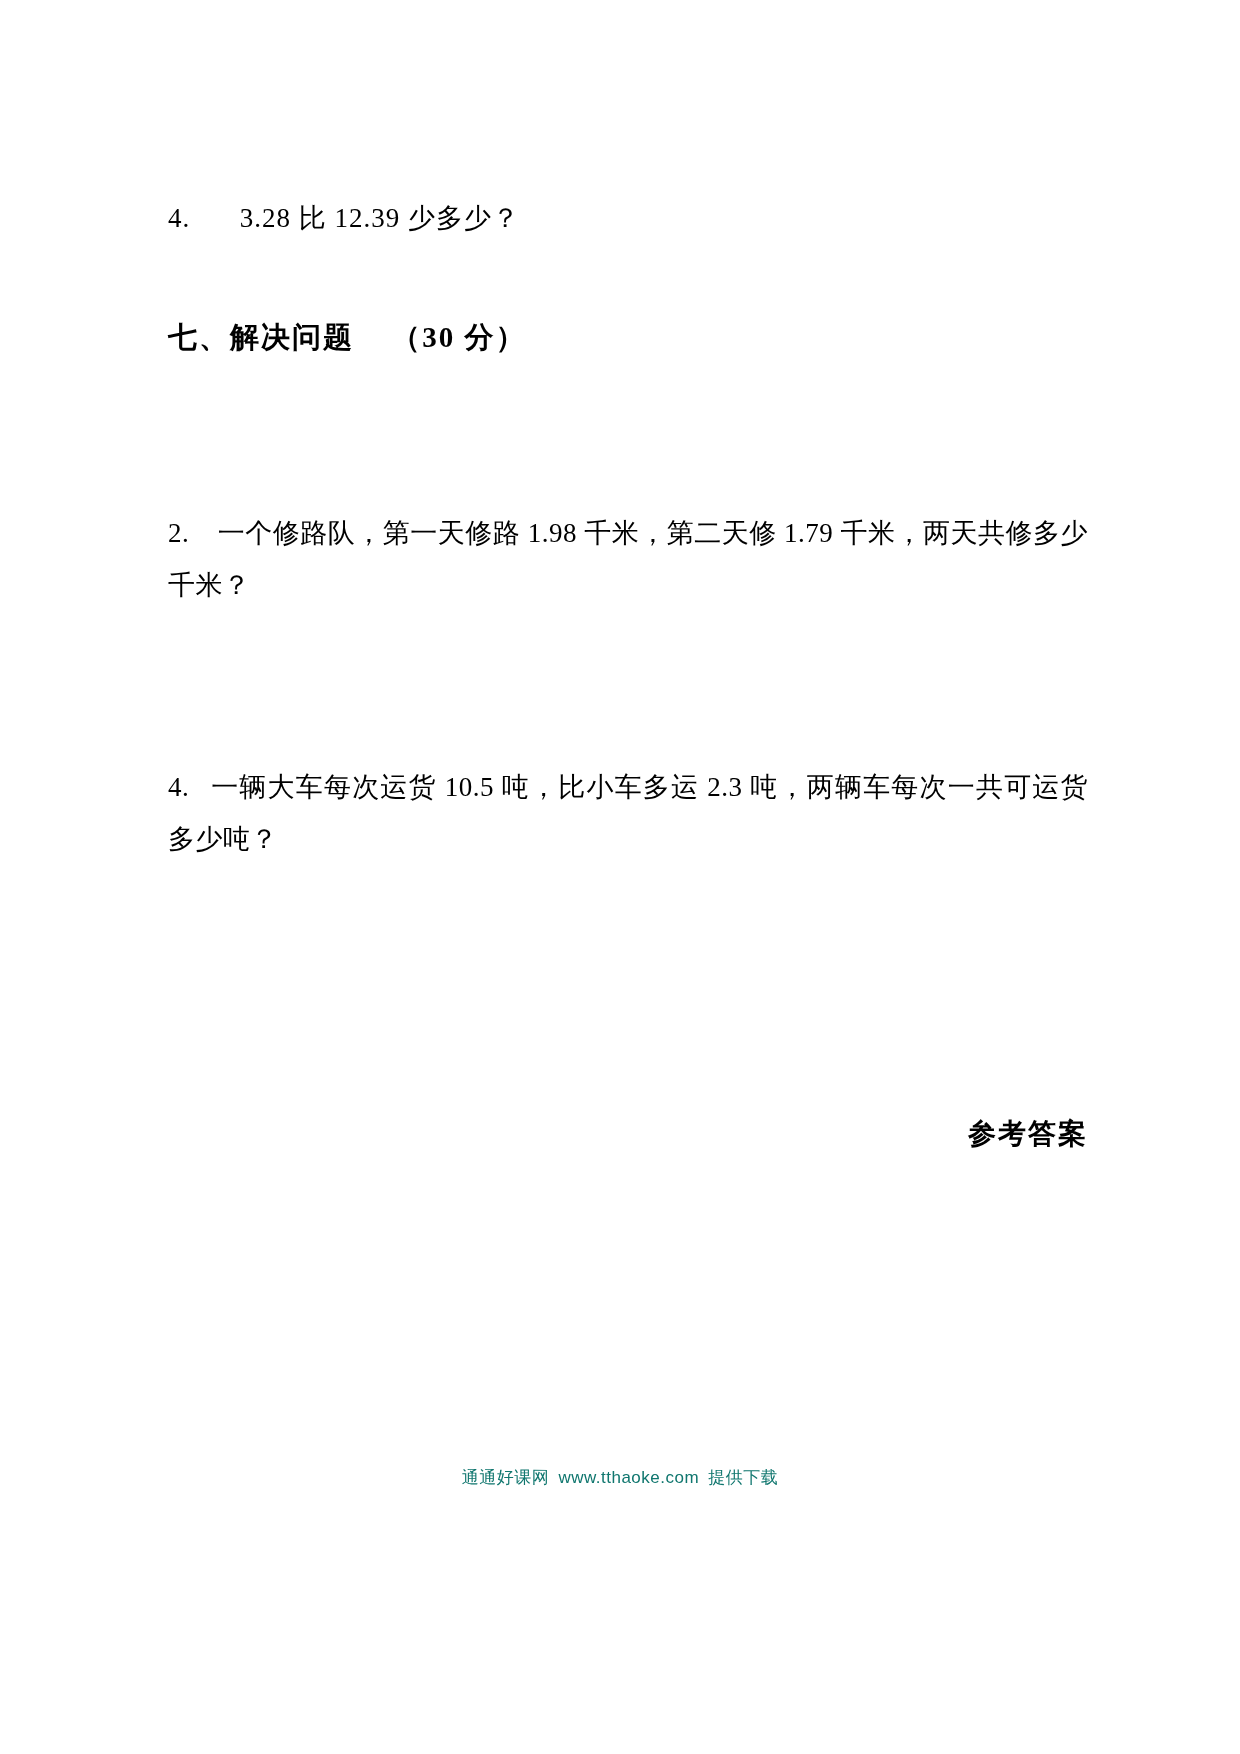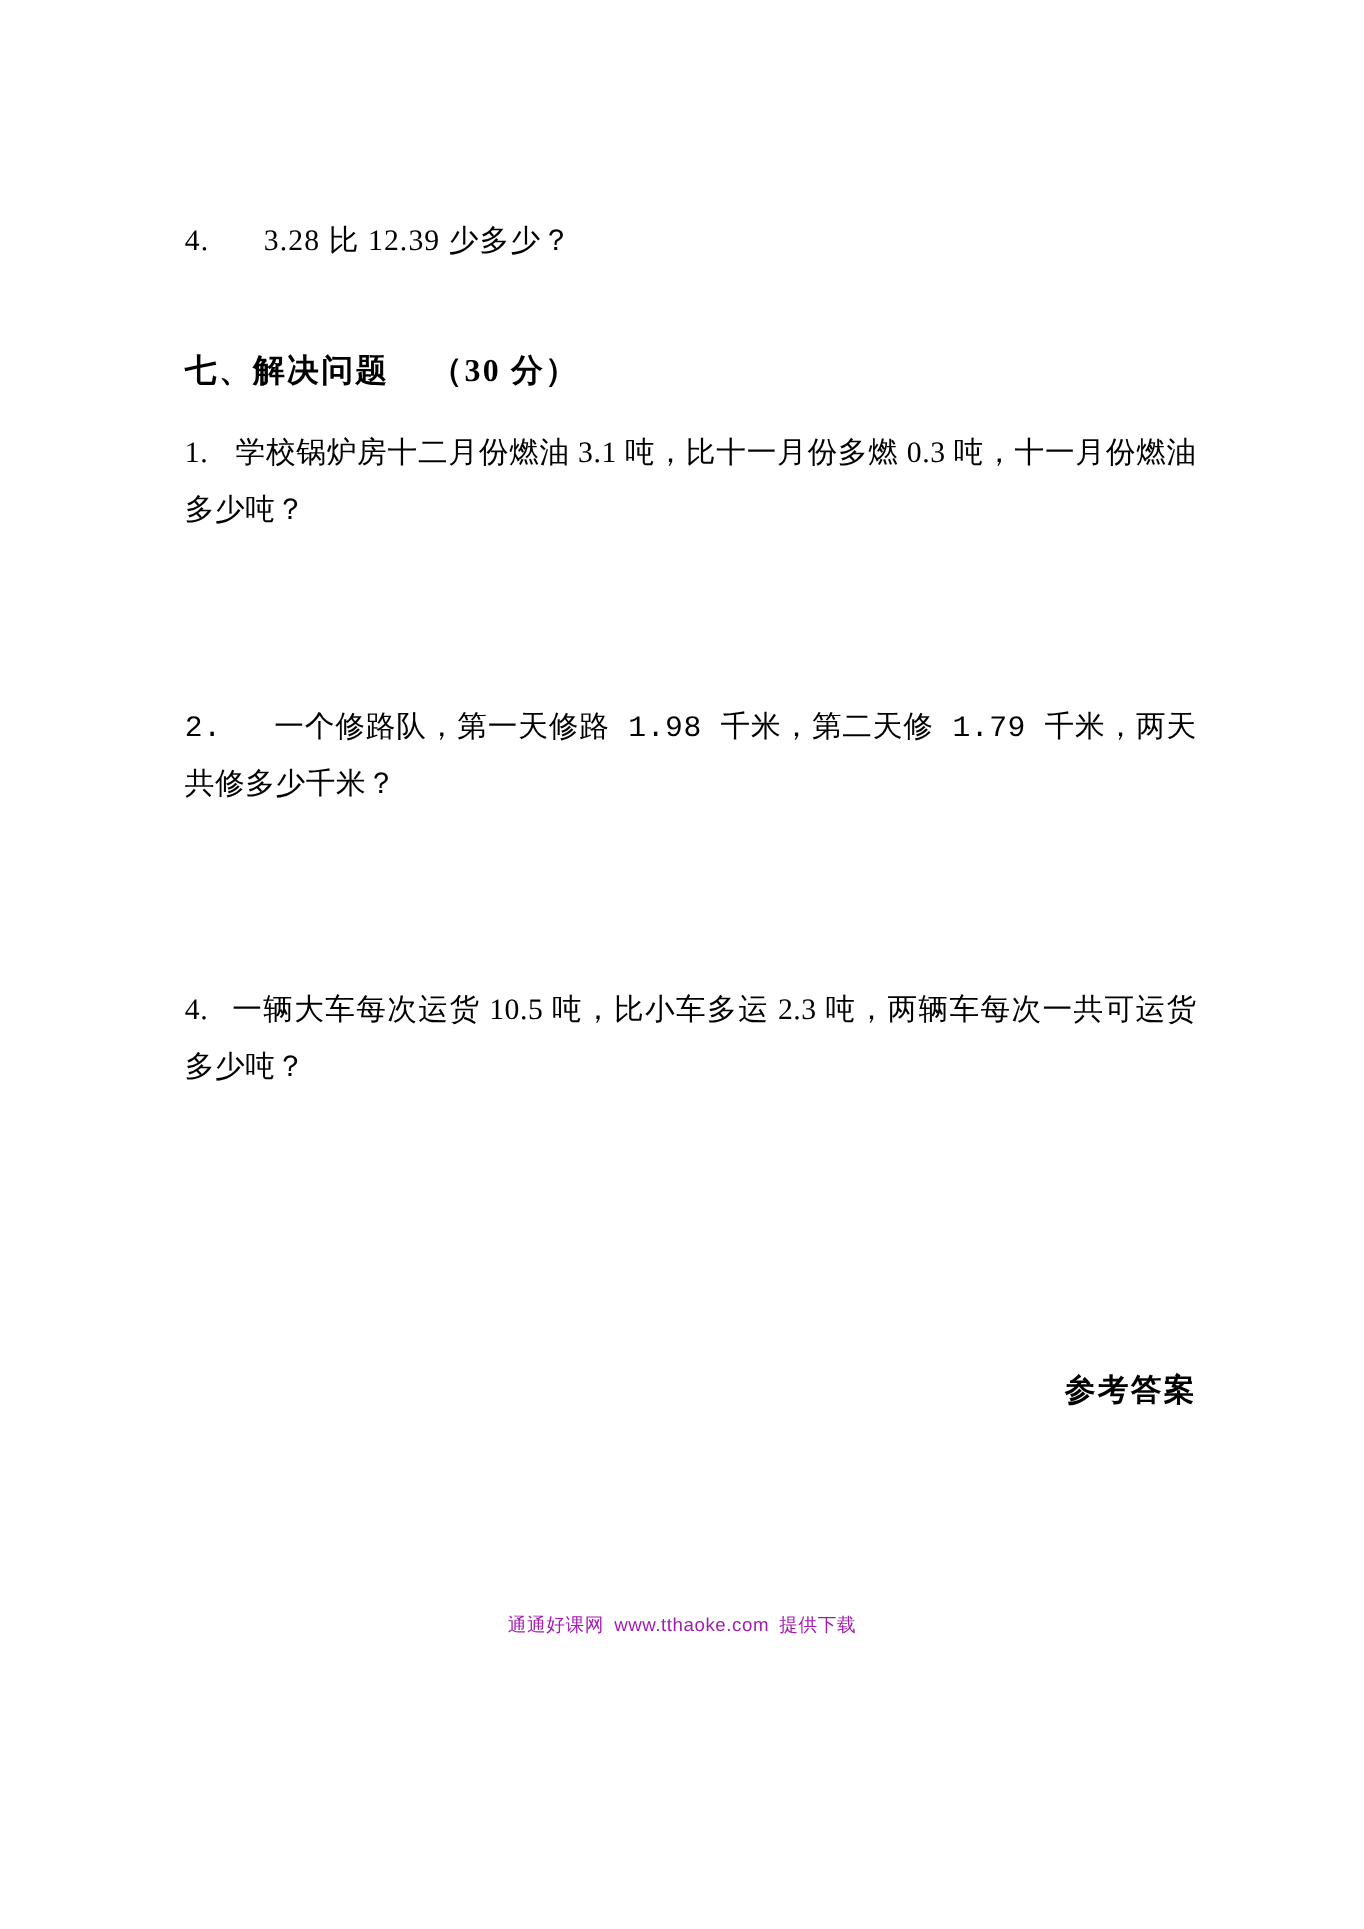--- a/index.html
+++ b/index.html
@@ -46,39 +46,39 @@
     font-weight: bold;
     margin-left: 28px;
   }
   .problem {
     font-size: 27px;
     line-height: 52px;
     letter-spacing: 0.5px;
     text-align: justify;
   }
   .p1 { margin-top: 26px; }
-  .p2 { margin-top: 148px; font-family: Liberation Mono, monospace; }
+  .p2 { margin-top: 148px; }
   .p3 { margin-top: 100px; }
   .p4 { margin-top: 150px; }
   .answers-head {
     margin-top: 250px;
     font-size: 28px;
     font-weight: bold;
     letter-spacing: 2px;
     text-align: right;
   }
   .footer {
     position: absolute;
     left: 0;
     top: 1466px;
     width: 1240px;
     text-align: center;
     font-family: "Liberation Sans", sans-serif;
     font-size: 17px;
-    color: #a21caf;
+    color: #0f766e;
     letter-spacing: 0.5px;
   }
   .footer .url { margin: 0 4px; }
 </style>
 </head>
 <body>
 
 <div class="page">
 
   <div class="content">
@@ -87,25 +87,20 @@
       <span>4.</span>
       <span style="display:inline-block;width:34px"></span>
       <span>3.28 比 12.39 少多少？</span>
     </div>
 
     <div class="section-head">
       <span>七、解决问题</span>
       <span class="score">（30 分）</span>
     </div>
 
-    <div class="problem p1">
-      <span>1.</span>
-      <span style="display:inline-block;width:10px"></span>
-      <span>学校锅炉房十二月份燃油 3.1 吨，比十一月份多燃 0.3 吨，十一月份燃油多少吨？</span>
-    </div>
 
     <div class="problem p2">
       <span>2.</span>
       <span style="display:inline-block;width:14px"></span>
       <span>一个修路队，第一天修路 1.98 千米，第二天修 1.79 千米，两天共修多少千米？</span>
     </div>
 
 
     <div class="problem p4">
       <span>4.</span>

